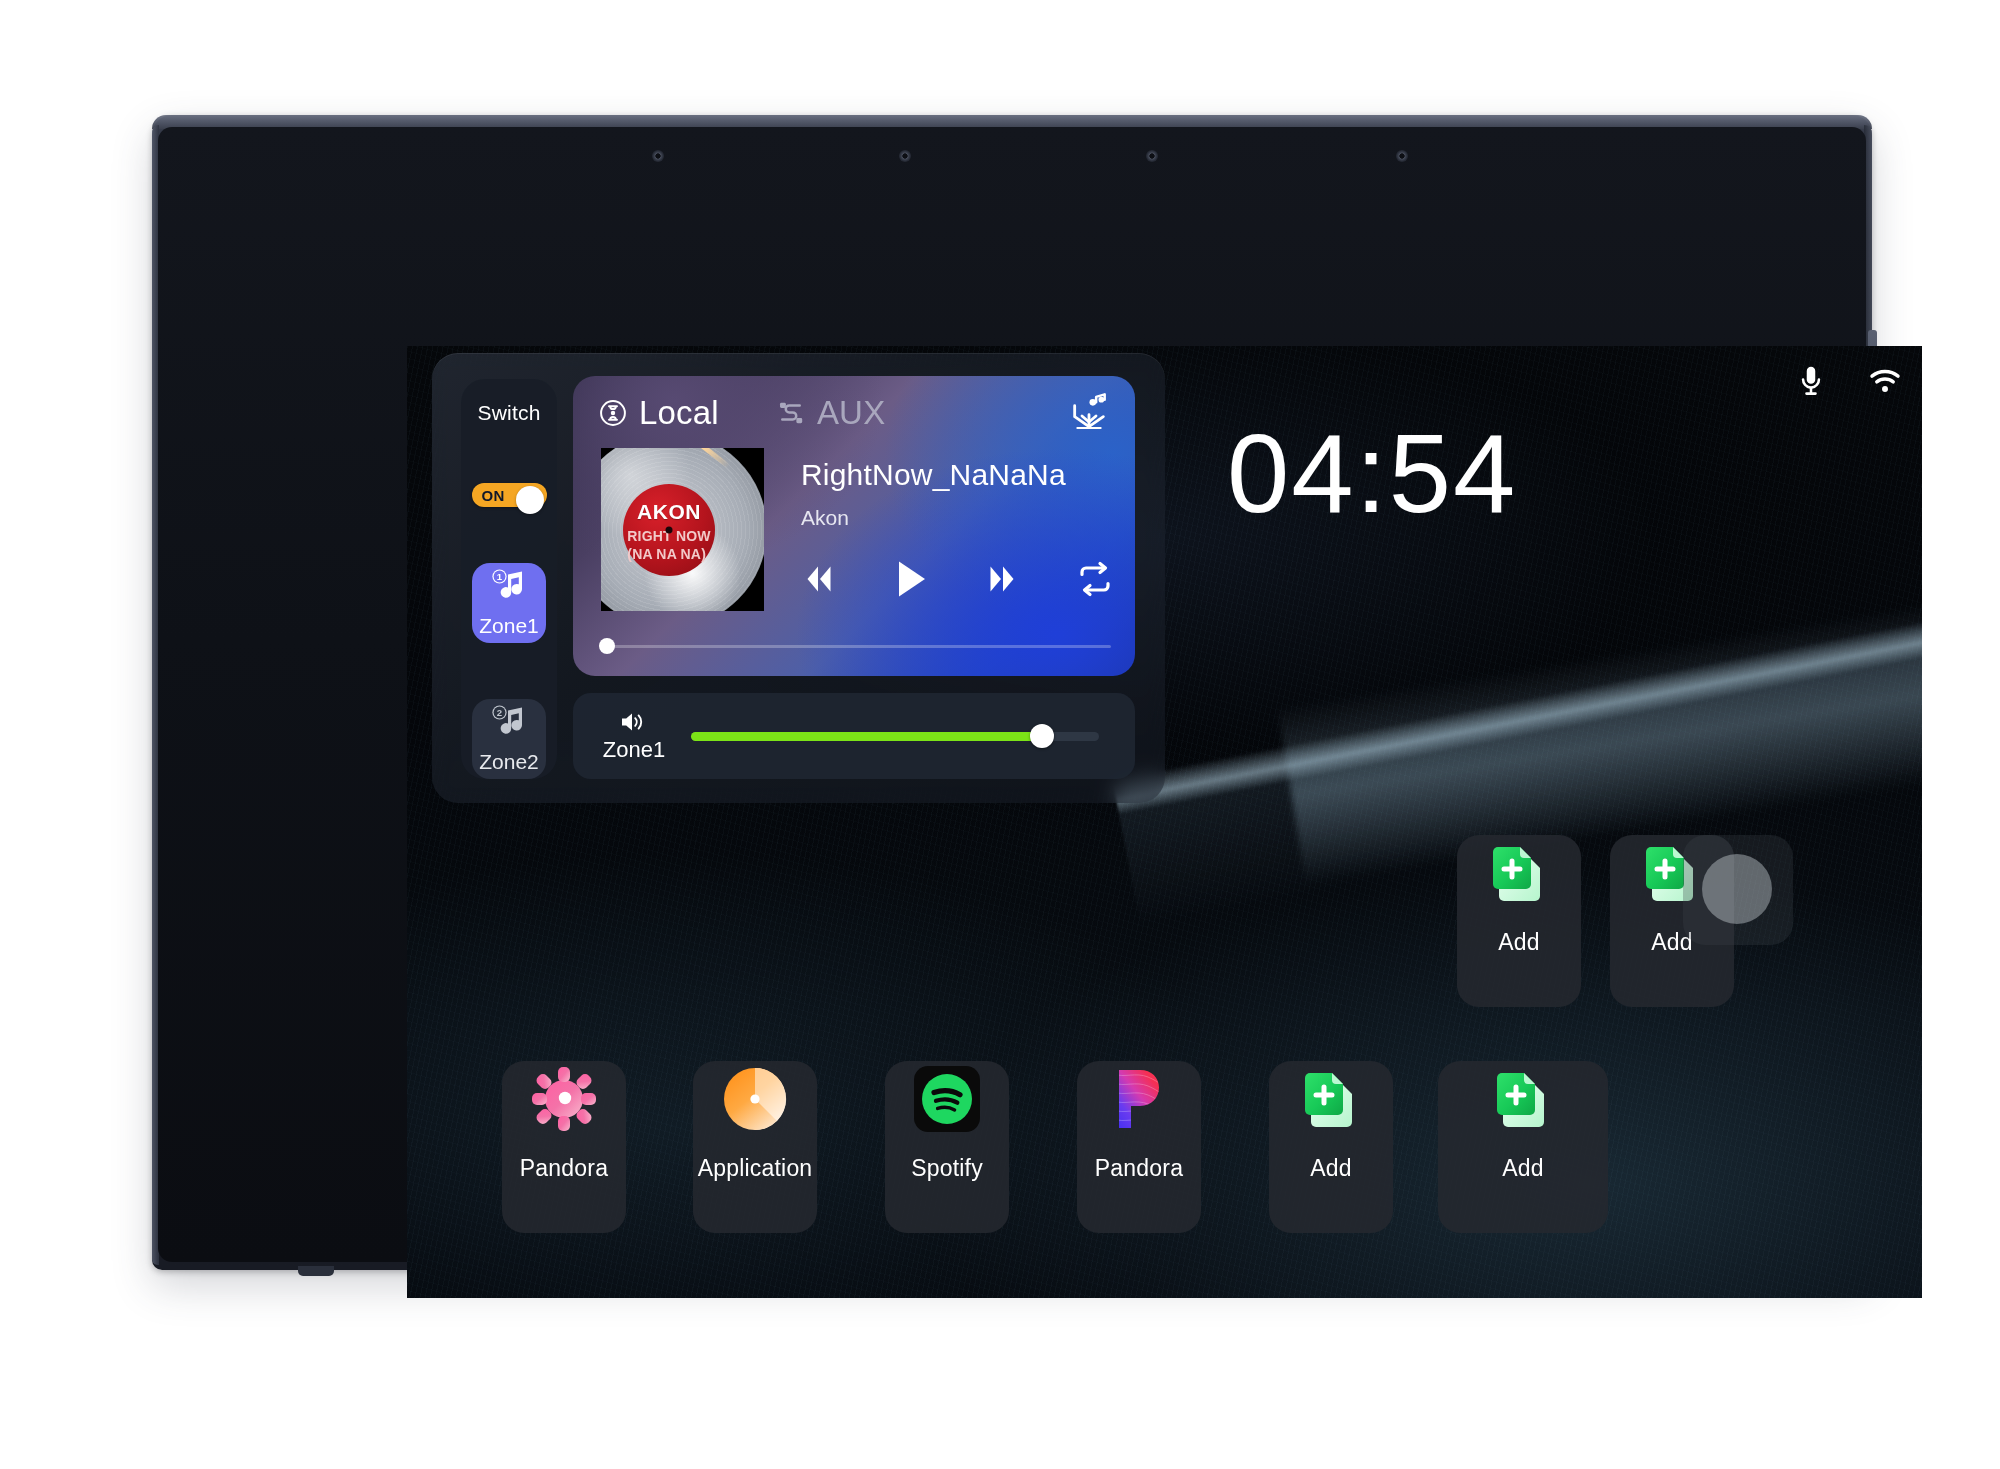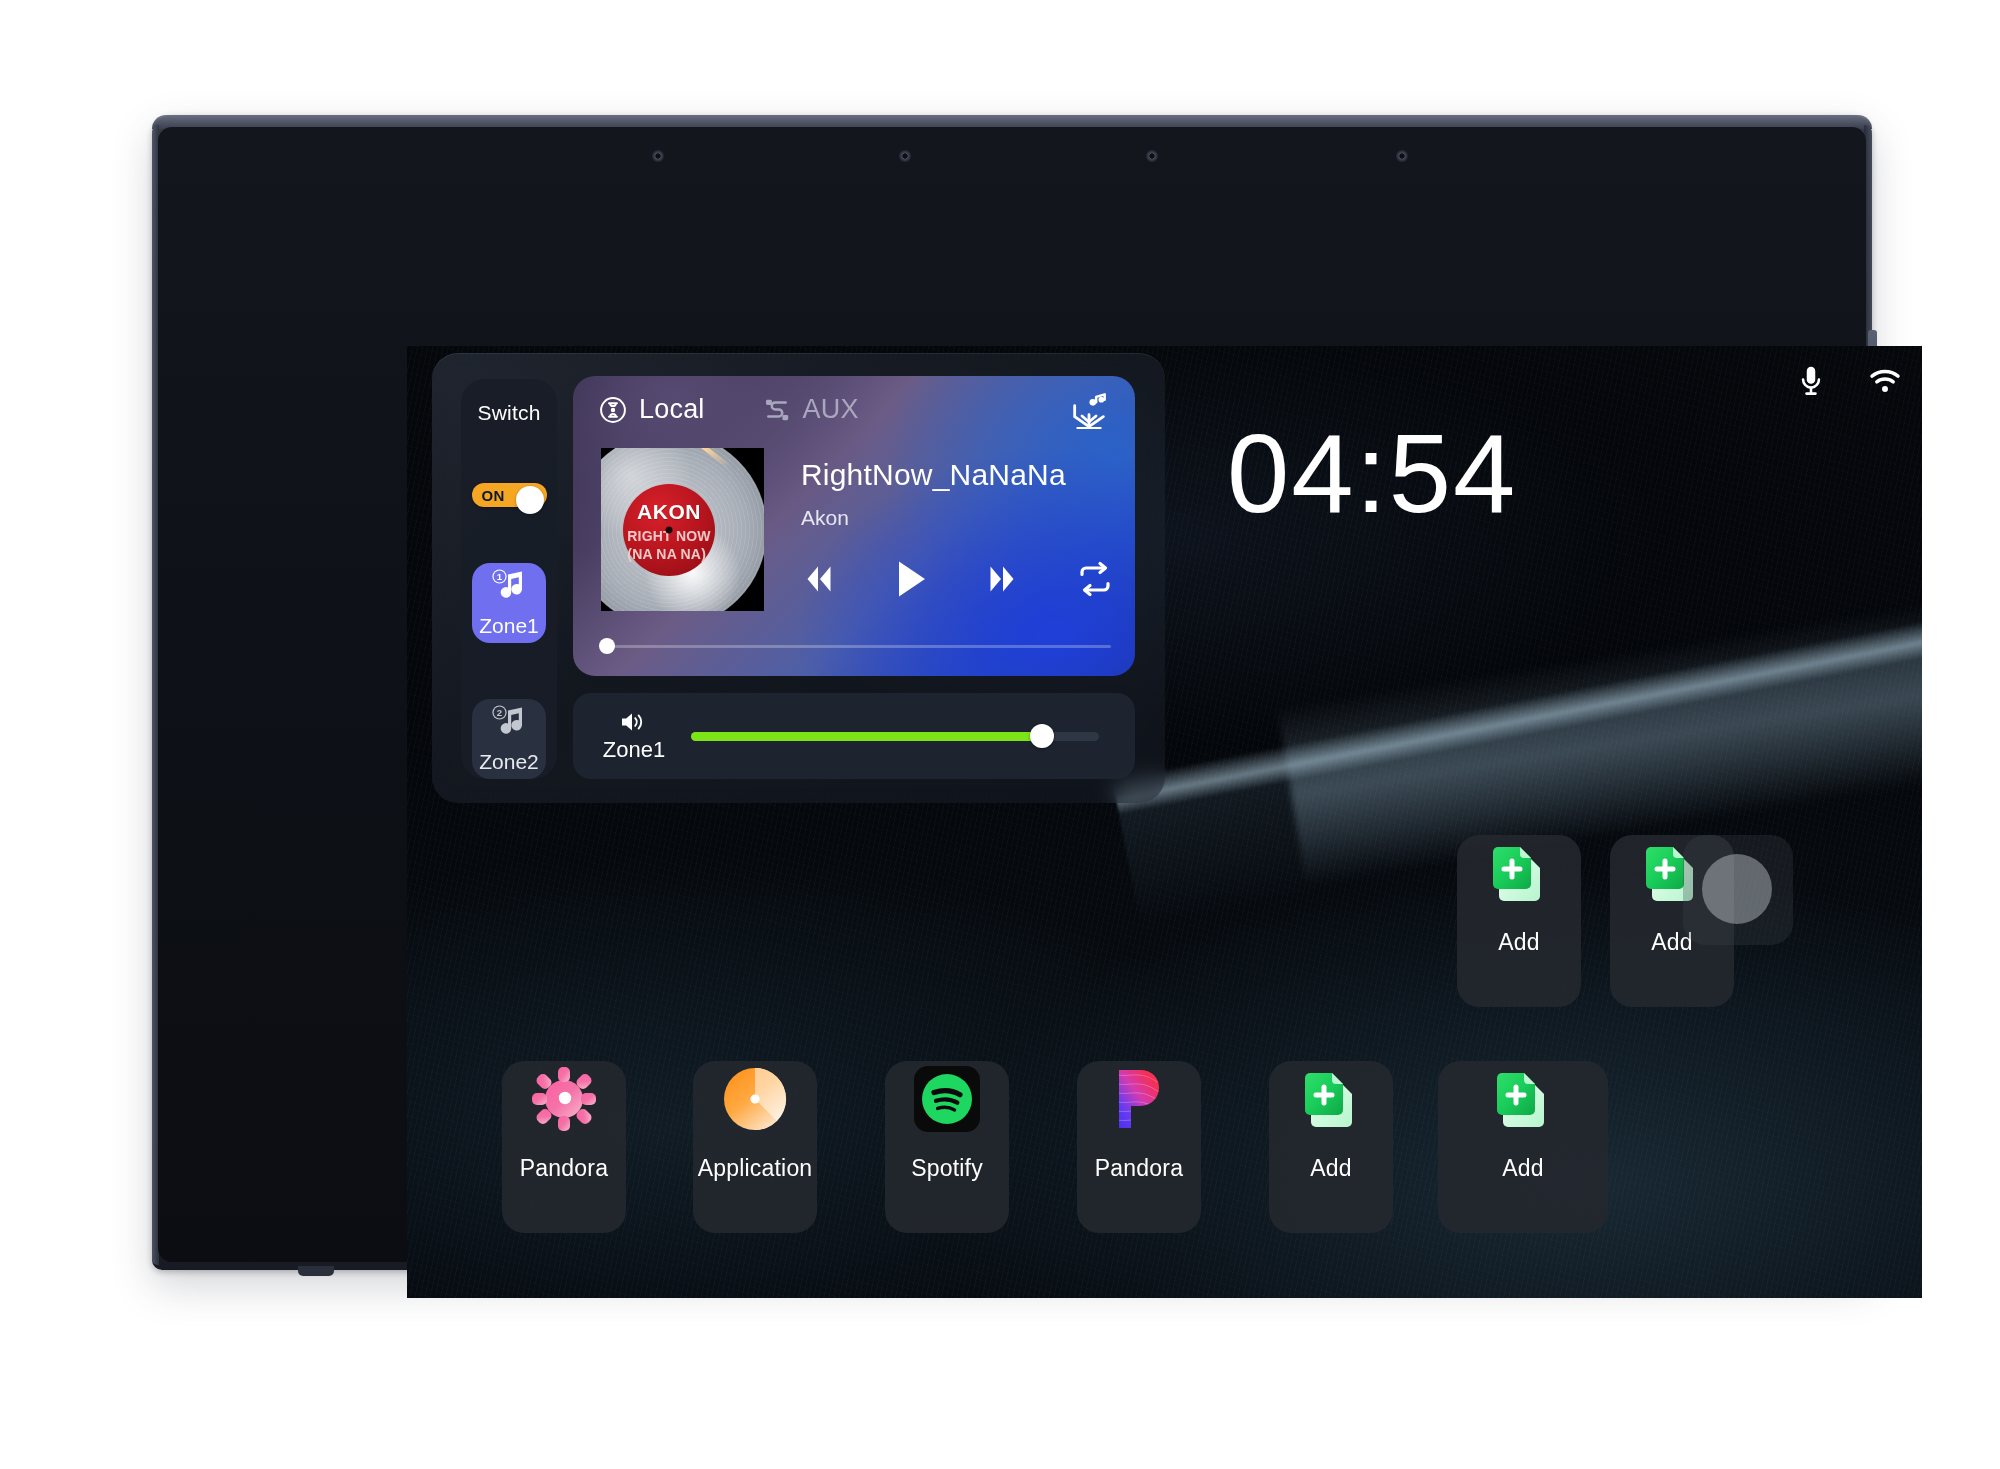--- a/index.html
+++ b/index.html
@@ -294,21 +294,21 @@
     display: flex;
     align-items: center;
     gap: 58px;
   }
   .np-tab {
     display: flex;
     align-items: center;
     gap: 12px;
     cursor: pointer;
   }
-  .np-tab-label { font-size: 27px; font-weight: 400; letter-spacing: 0.2px; }
+  .np-tab-label { font-size: 33px; font-weight: 400; letter-spacing: 0.2px; }
   .np-tab.active .np-tab-label { color: #ffffff; }
   .np-tab.inactive .np-tab-label { color: #a9a7bd; }
   .np-tab-icon { width: 28px; height: 28px; display: block; }
 
   #playlist-btn {
     position: absolute;
     right: 26px;
     top: 16px;
     width: 40px;
     height: 40px;

